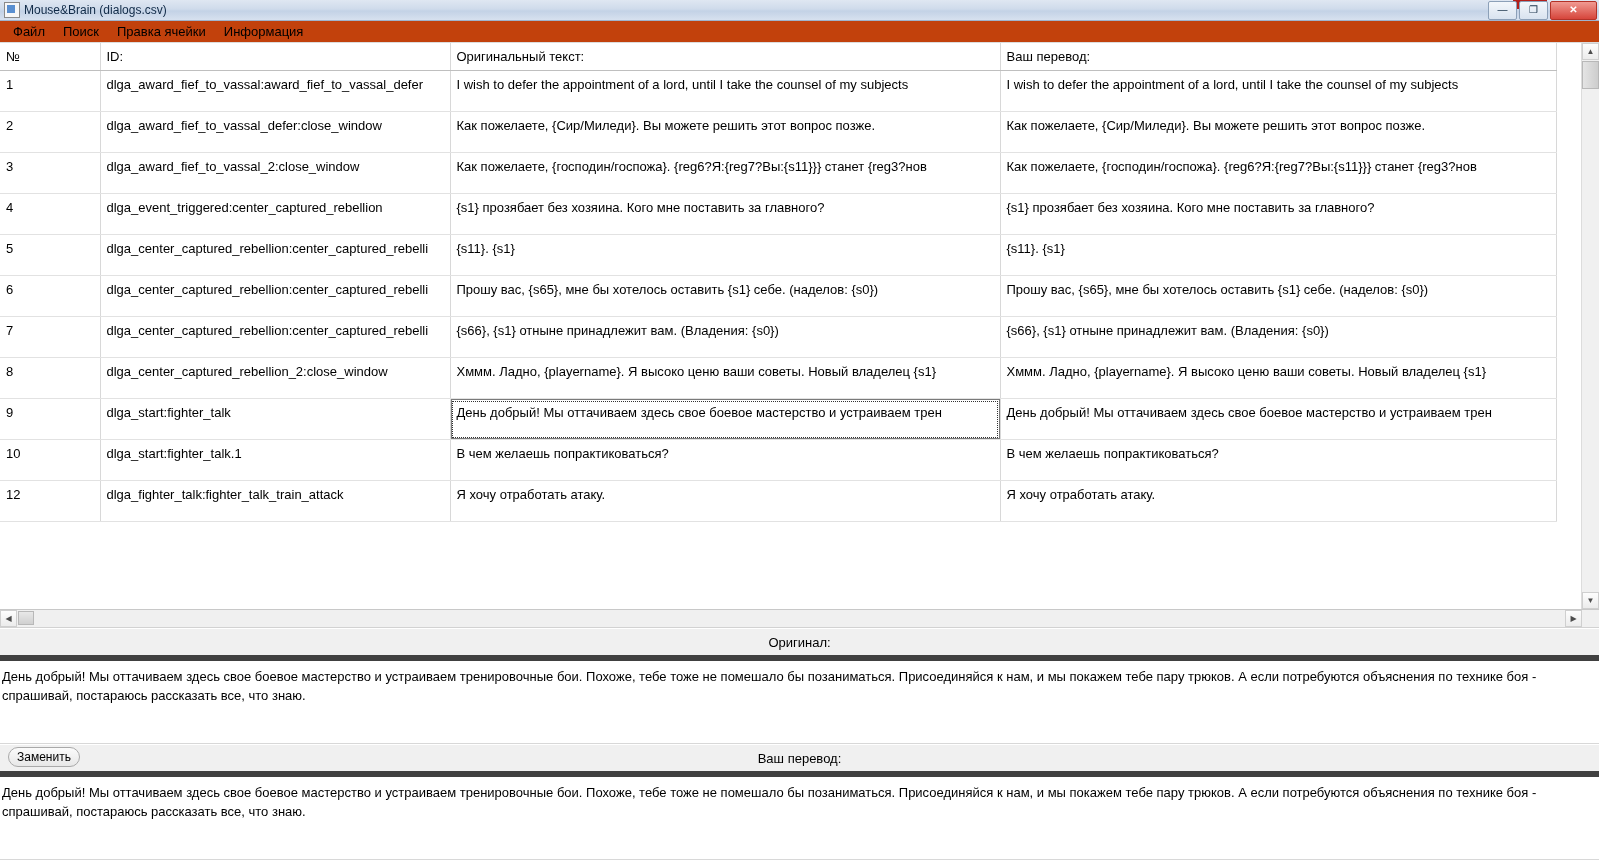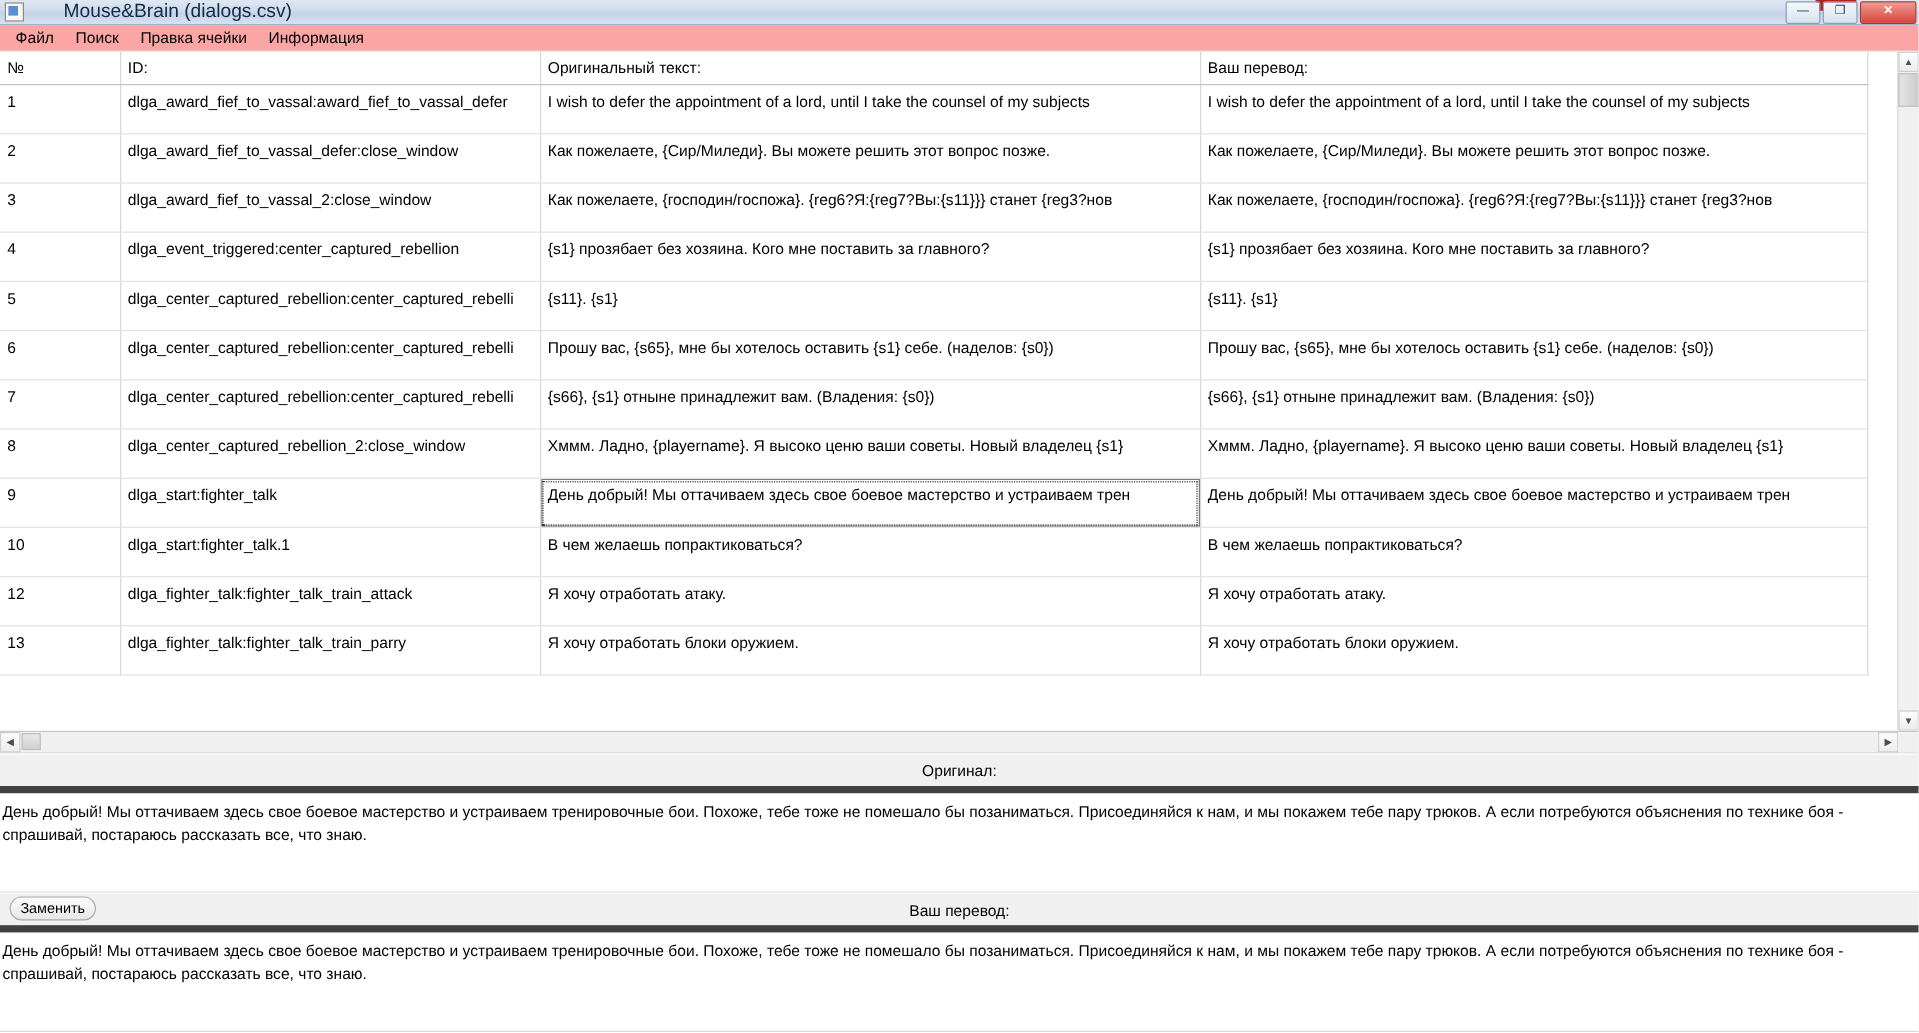--- a/index.html
+++ b/index.html
@@ -35,24 +35,23 @@
     position: relative;
     flex: none;
   }
   .titlebar .app-icon:before {
     content: "";
     position: absolute; left: 2px; top: 2px;
     width: 8px; height: 8px;
     background: #5a8fd0;
   }
   .titlebar .title-text {
-    font-size: 16px;
+    font-size: 12px;
     color: #102a47;
     white-space: nowrap;
-    margin-left: 29px;
   }
   .win-buttons {
     position: absolute;
     right: 2px; top: 1px;
     display: flex;
     gap: 2px;
   }
   .win-btn {
     width: 27px; height: 17px;
     border: 1px solid #8ca0b8;
@@ -73,21 +72,21 @@
   .titlebar .red-strip {
     position: absolute;
     right: 52px; top: 0;
     width: 34px; height: 9px;
     background: #b3201a;
   }
 
   
   .menubar {
     height: 21px;
-    background: #fca5a5;
+    background: #c2410c;
     border-bottom: 1px solid #dcdcdc;
     display: flex;
     align-items: center;
     padding-left: 4px;
   }
   .menu-item {
     padding: 2px 9px;
     font-size: 13px;
     color: #000;
     cursor: default;
@@ -348,26 +347,20 @@
           <td>dlga_start:fighter_talk.1</td>
           <td>В чем желаешь попрактиковаться?</td>
           <td>В чем желаешь попрактиковаться?</td>
         </tr>
         <tr>
           <td class="num">12</td>
           <td>dlga_fighter_talk:fighter_talk_train_attack</td>
           <td>Я хочу отработать атаку.</td>
           <td>Я хочу отработать атаку.</td>
         </tr>
-        <tr>
-          <td class="num">13</td>
-          <td>dlga_fighter_talk:fighter_talk_train_parry</td>
-          <td>Я хочу отработать блоки оружием.</td>
-          <td>Я хочу отработать блоки оружием.</td>
-        </tr>
       </tbody>
     </table>
 
     <div class="vscroll">
       <div class="arrow">▲</div>
       <div class="thumb"></div>
       <div class="arrow bottom">▼</div>
     </div>
   </div>
 

